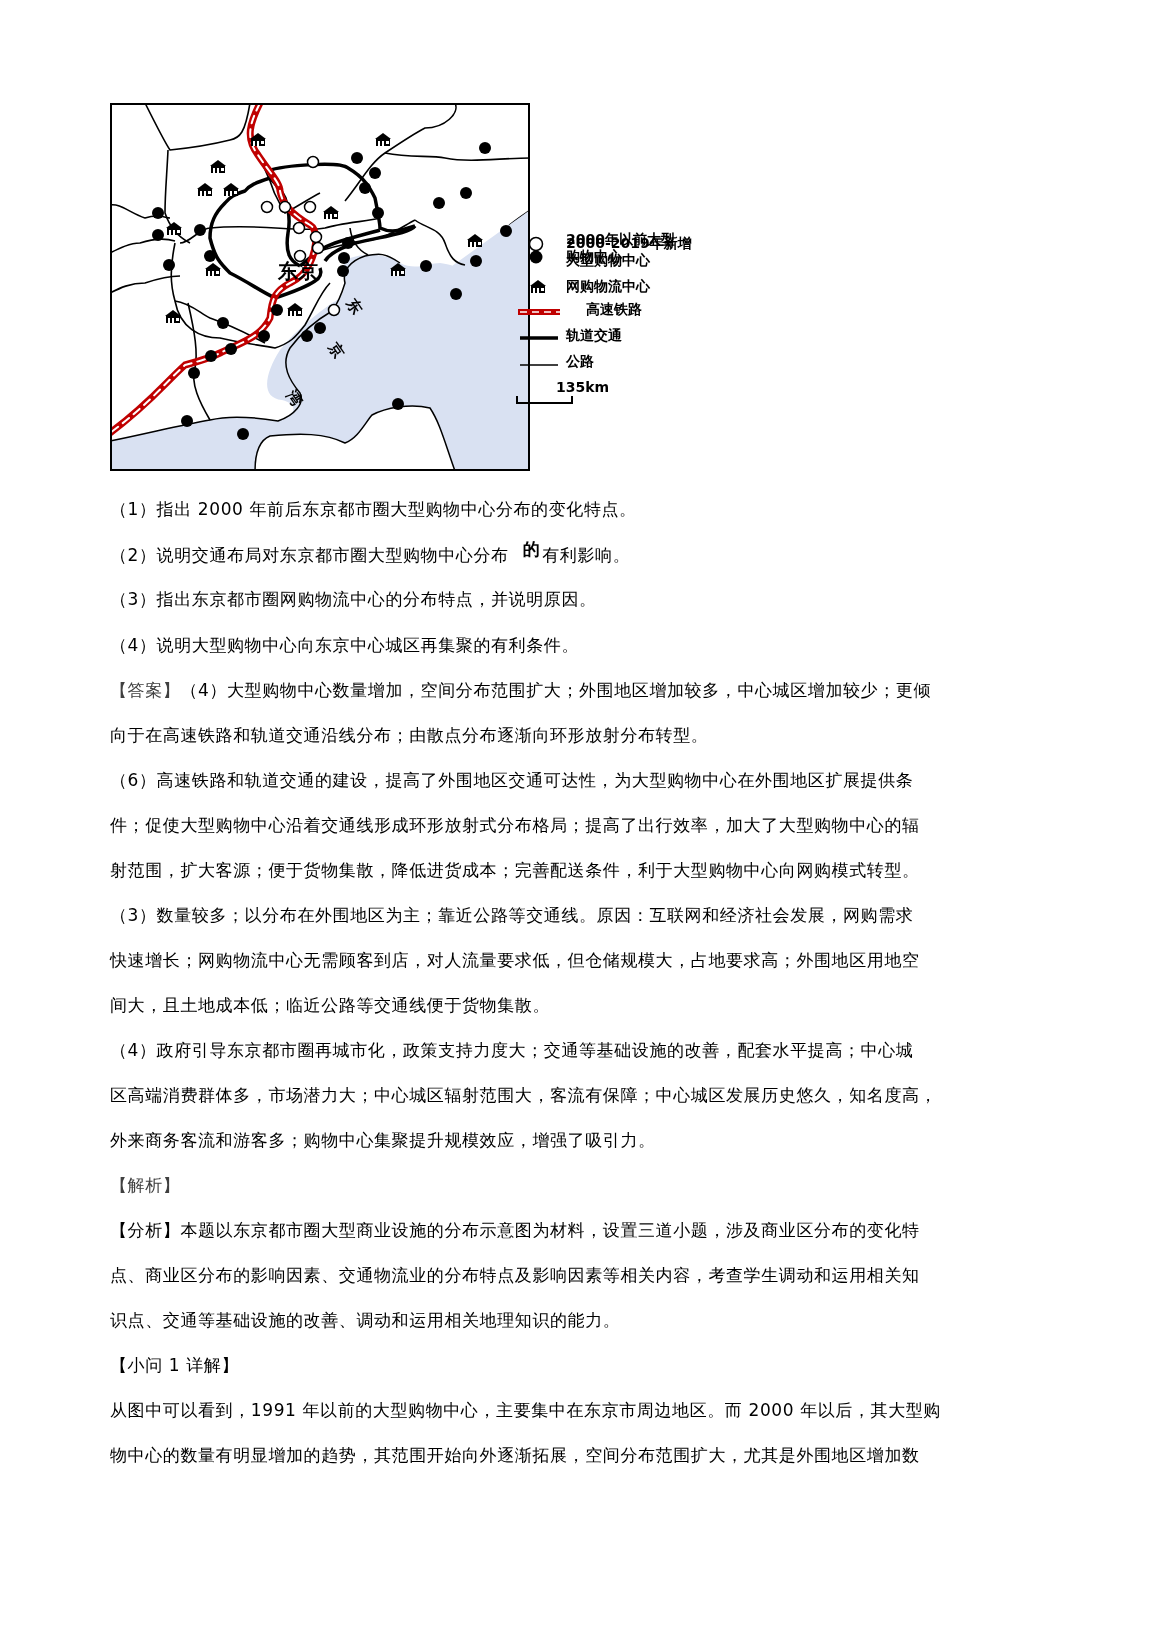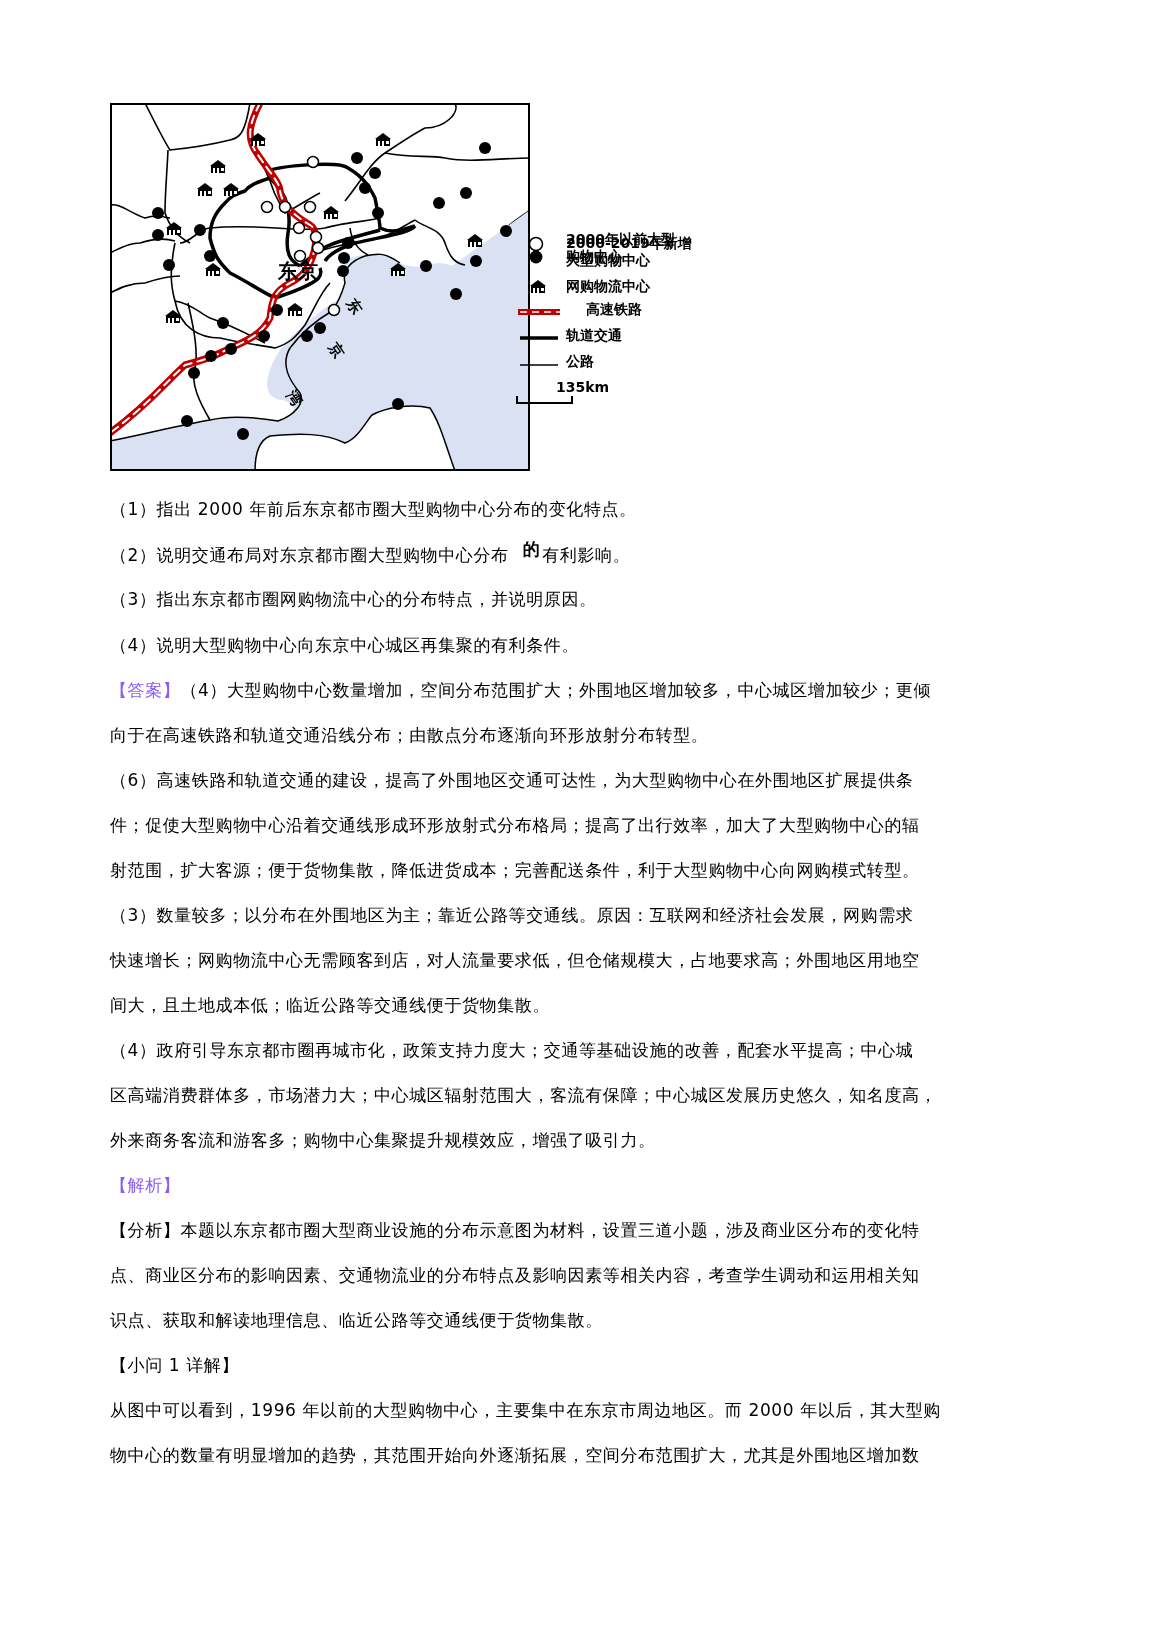--- a/index.html
+++ b/index.html
@@ -57,21 +57,21 @@
       font-family: "DejaVu Sans", sans-serif;
       font-size: 17px;
       letter-spacing: 0.6px;
     }
     .line {
       position: absolute;
       left: 0;
       white-space: nowrap;
     }
     .label-blue {
-      color: #8b5cf6;
+      color: #404040;
     }
     .de-raised {
       font-weight: bold;
       position: relative;
       top: -6px;
       margin: 0 2px 0 14px;
     }
   </style>
 </head>
 <body>
@@ -283,17 +283,17 @@
   <div class="line" style="top:994px;">间大，且土地成本低；临近公路等交通线便于货物集散。</div>
   <div class="line" style="top:1039px;">（4）政府引导东京都市圈再城市化，政策支持力度大；交通等基础设施的改善，配套水平提高；中心城</div>
   <div class="line" style="top:1084px;">区高端消费群体多，市场潜力大；中心城区辐射范围大，客流有保障；中心城区发展历史悠久，知名度高，</div>
   <div class="line" style="top:1129px;">外来商务客流和游客多；购物中心集聚提升规模效应，增强了吸引力。</div>
 </div>
 
 <div class="text-block" style="top:0;">
   <div class="line label-blue" style="top:1174px;">【解析】</div>
   <div class="line" style="top:1219px;">【分析】本题以东京都市圈大型商业设施的分布示意图为材料，设置三道小题，涉及商业区分布的变化特</div>
   <div class="line" style="top:1264px;">点、商业区分布的影响因素、交通物流业的分布特点及影响因素等相关内容，考查学生调动和运用相关知</div>
-  <div class="line" style="top:1309px;">识点、获取和解读地理信息、临近公路等交通线便于货物集散。</div>
+  <div class="line" style="top:1309px;">识点、交通等基础设施的改善、调动和运用相关地理知识的能力。</div>
   <div class="line" style="top:1354px;">【小问 1 详解】</div>
-  <div class="line" style="top:1399px;">从图中可以看到，1996 年以前的大型购物中心，主要集中在东京市周边地区。而  2000 年以后，其大型购</div>
+  <div class="line" style="top:1399px;">从图中可以看到，1991 年以前的大型购物中心，主要集中在东京市周边地区。而  2000 年以后，其大型购</div>
   <div class="line" style="top:1444px;">物中心的数量有明显增加的趋势，其范围开始向外逐渐拓展，空间分布范围扩大，尤其是外围地区增加数</div>
 </div>
 
 </body></html>

